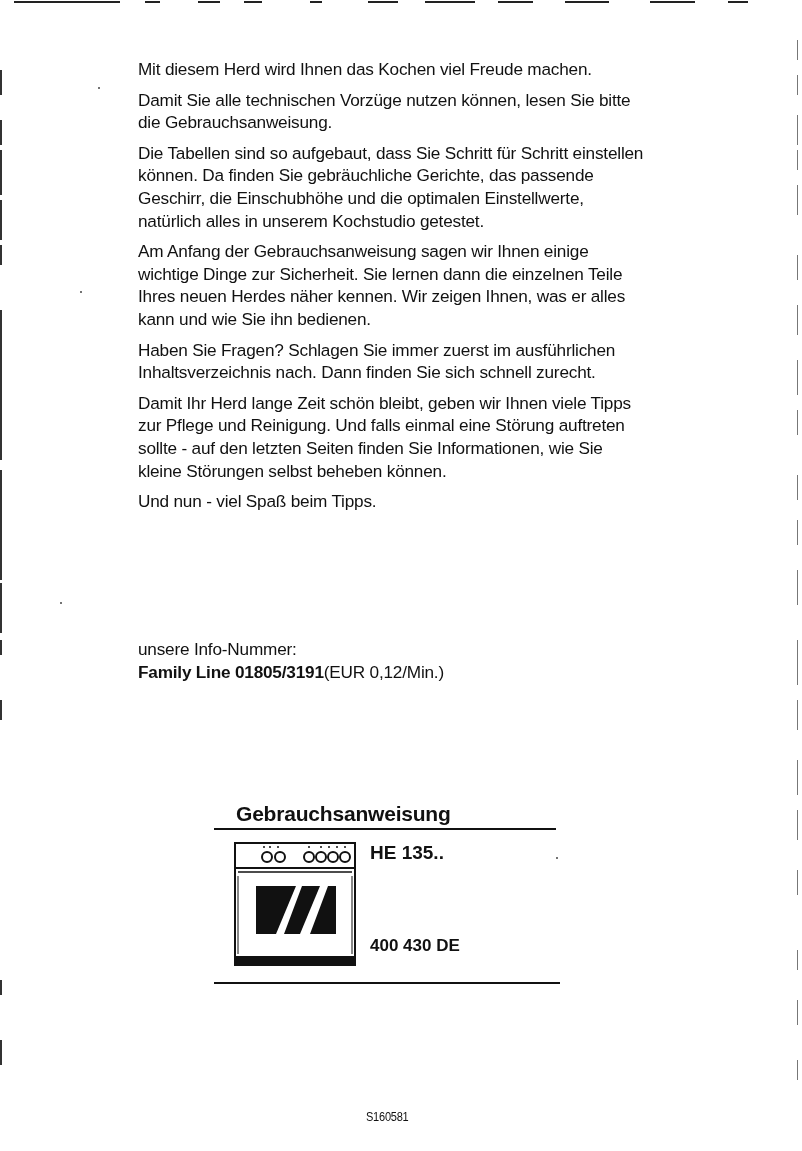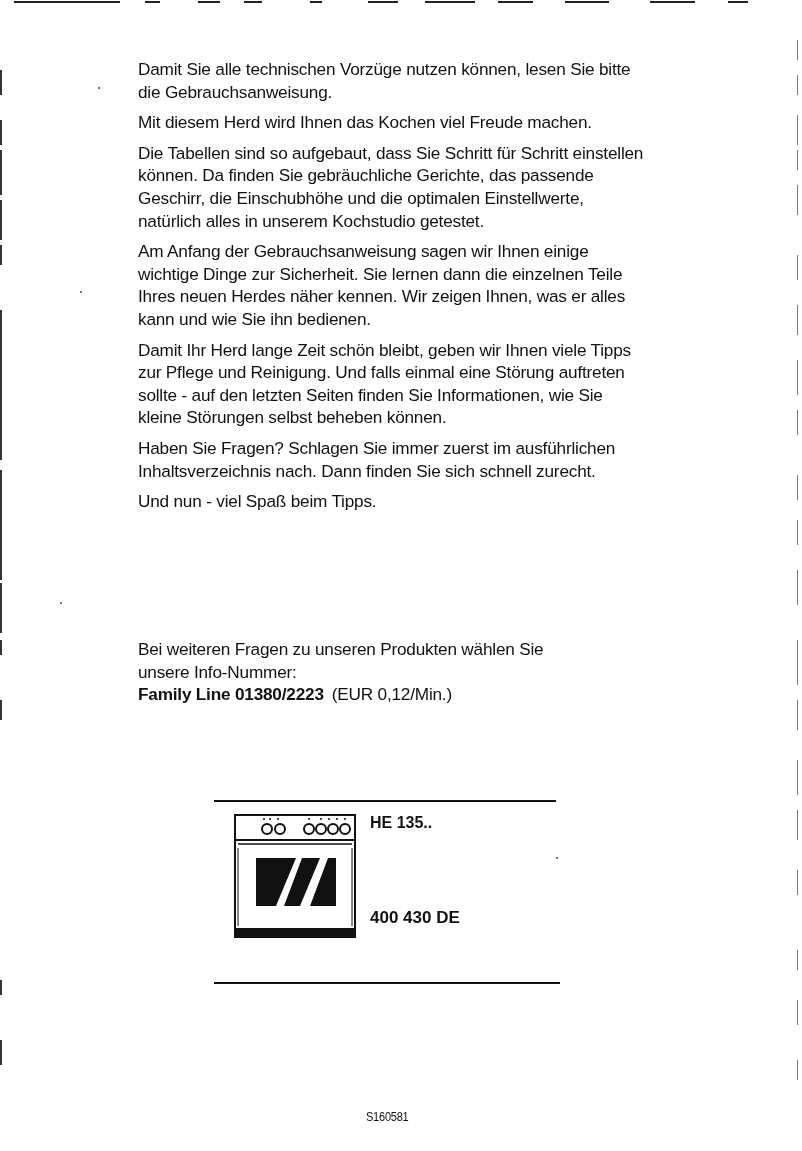--- a/index.html
+++ b/index.html
@@ -60,21 +60,21 @@
       position: absolute;
       left: 138px;
       top: 638px;
       width: 510px;
       font-size: 17.2px;
       line-height: 22.6px;
       letter-spacing: -0.2px;
     }
     .contact p { margin: 0; }
     .contact .bold { font-weight: bold; }
-    .contact .price { margin-left: 8px; font-weight: normal; }
+    .contact .price { font-weight: normal; }
 
     .cover {
       position: absolute;
       left: 214px;
       top: 800px;
       width: 342px;
     }
     .cover-title {
       font-size: 21px;
       font-weight: bold;
@@ -94,21 +94,21 @@
       position: absolute;
       left: 20px;
       top: 12px;
       width: 122px;
       height: 124px;
     }
     .model {
       position: absolute;
       left: 156px;
       top: 12px;
-      font-size: 16px;
+      font-size: 19px;
       font-weight: bold;
     }
     .order-no {
       position: absolute;
       left: 156px;
       top: 106px;
       font-size: 17px;
       font-weight: bold;
     }
     .bottom-rule {
@@ -188,38 +188,38 @@
   <span style="top:1000px;height:25px;"></span>
   <span style="top:1060px;height:20px;"></span>
 </div>
 
 <div class="speck" style="left:98px;top:87px;"></div>
 <div class="speck" style="left:80px;top:291px;"></div>
 <div class="speck" style="left:60px;top:602px;"></div>
 <div class="speck" style="left:556px;top:857px;"></div>
 
 <div class="intro">
+  <p>Mit diesem Herd wird Ihnen das Kochen viel Freude machen.</p>
   <p>Damit Sie alle technischen Vorzüge nutzen können, lesen Sie bitte die Gebrauchsanweisung.</p>
-  <p>Mit diesem Herd wird Ihnen das Kochen viel Freude machen.</p>
   <p>Die Tabellen sind so aufgebaut, dass Sie Schritt für Schritt einstellen können. Da finden Sie gebräuchliche Gerichte, das passende Geschirr, die Einschubhöhe und die optimalen Einstellwerte, natürlich alles in unserem Kochstudio getestet.</p>
   <p>Am Anfang der Gebrauchsanweisung sagen wir Ihnen einige wichtige Dinge zur Sicherheit. Sie lernen dann die einzelnen Teile Ihres neuen Herdes näher kennen. Wir zeigen Ihnen, was er alles kann und wie Sie ihn bedienen.</p>
+  <p>Haben Sie Fragen? Schlagen Sie immer zuerst im ausführlichen Inhaltsverzeichnis nach. Dann finden Sie sich schnell zurecht.</p>
   <p>Damit Ihr Herd lange Zeit schön bleibt, geben wir Ihnen viele Tipps zur Pflege und Reinigung. Und falls einmal eine Störung auftreten sollte - auf den letzten Seiten finden Sie Informationen, wie Sie kleine Störungen selbst beheben können.</p>
-  <p>Haben Sie Fragen? Schlagen Sie immer zuerst im ausführlichen Inhaltsverzeichnis nach. Dann finden Sie sich schnell zurecht.</p>
   <p>Und nun - viel Spaß beim Tipps.</p>
 </div>
 
 <div class="contact">
-  <p>Bei weiteren Fragen zu unseren Produkten wählen Sie</p>
   <p>unsere Info-Nummer:</p>
   <p>
-    <span class="bold">Family Line 01380/2223</span><span class="price">(EUR 0,12/Min.)</span>
+    <span class="bold">Family Line 01805/3191</span><span class="price">(EUR 0,12/Min.)</span>
   </p>
 </div>
 
 <div class="cover">
+  <div class="cover-title">Gebrauchsanweisung</div>
   <div class="rule"></div>
   <div class="cover-body">
     <svg class="oven" viewBox="0 0 122 124" xmlns="http://www.w3.org/2000/svg">
       <rect x="1" y="1" width="120" height="122" fill="#fff" stroke="#111" stroke-width="2"></rect>
       <line x1="1" y1="26" x2="121" y2="26" stroke="#111" stroke-width="2"></line>
       <line x1="4" y1="30" x2="118" y2="30" stroke="#111" stroke-width="1.5"></line>
 
       <circle cx="33" cy="15" r="5" fill="none" stroke="#111" stroke-width="2"></circle>
       <circle cx="46" cy="15" r="5" fill="none" stroke="#111" stroke-width="2"></circle>
       <circle cx="75" cy="15" r="5" fill="none" stroke="#111" stroke-width="2"></circle>

